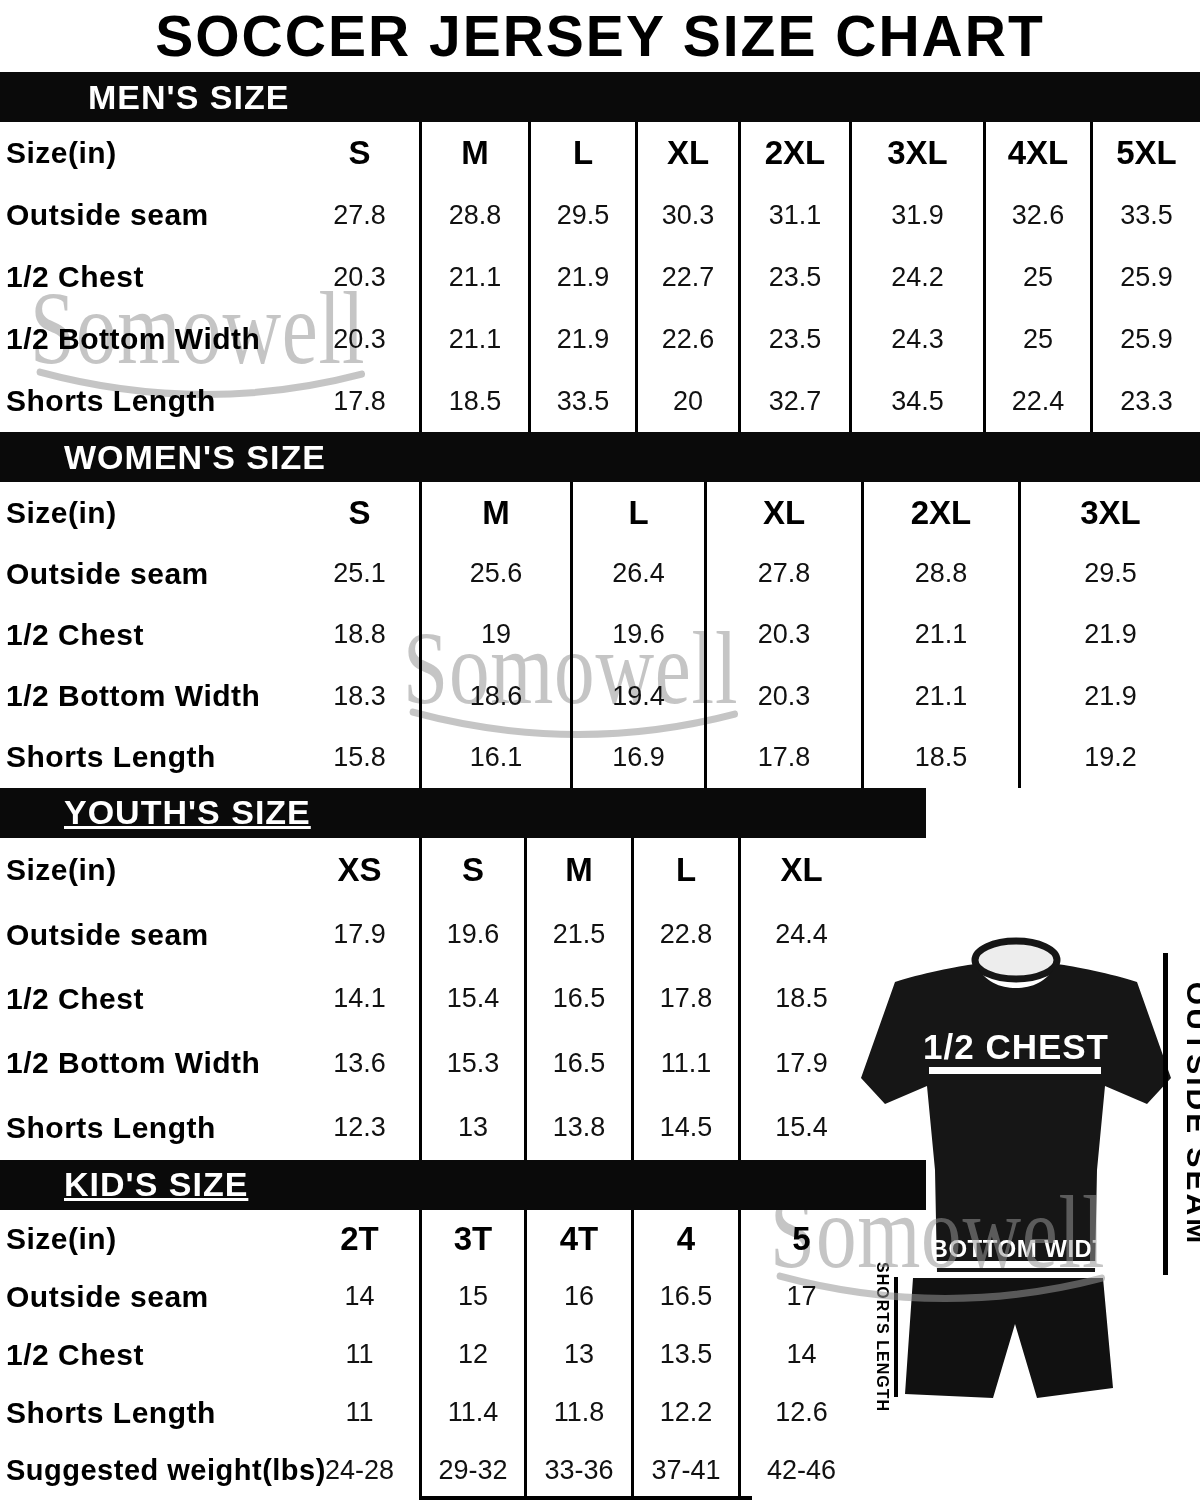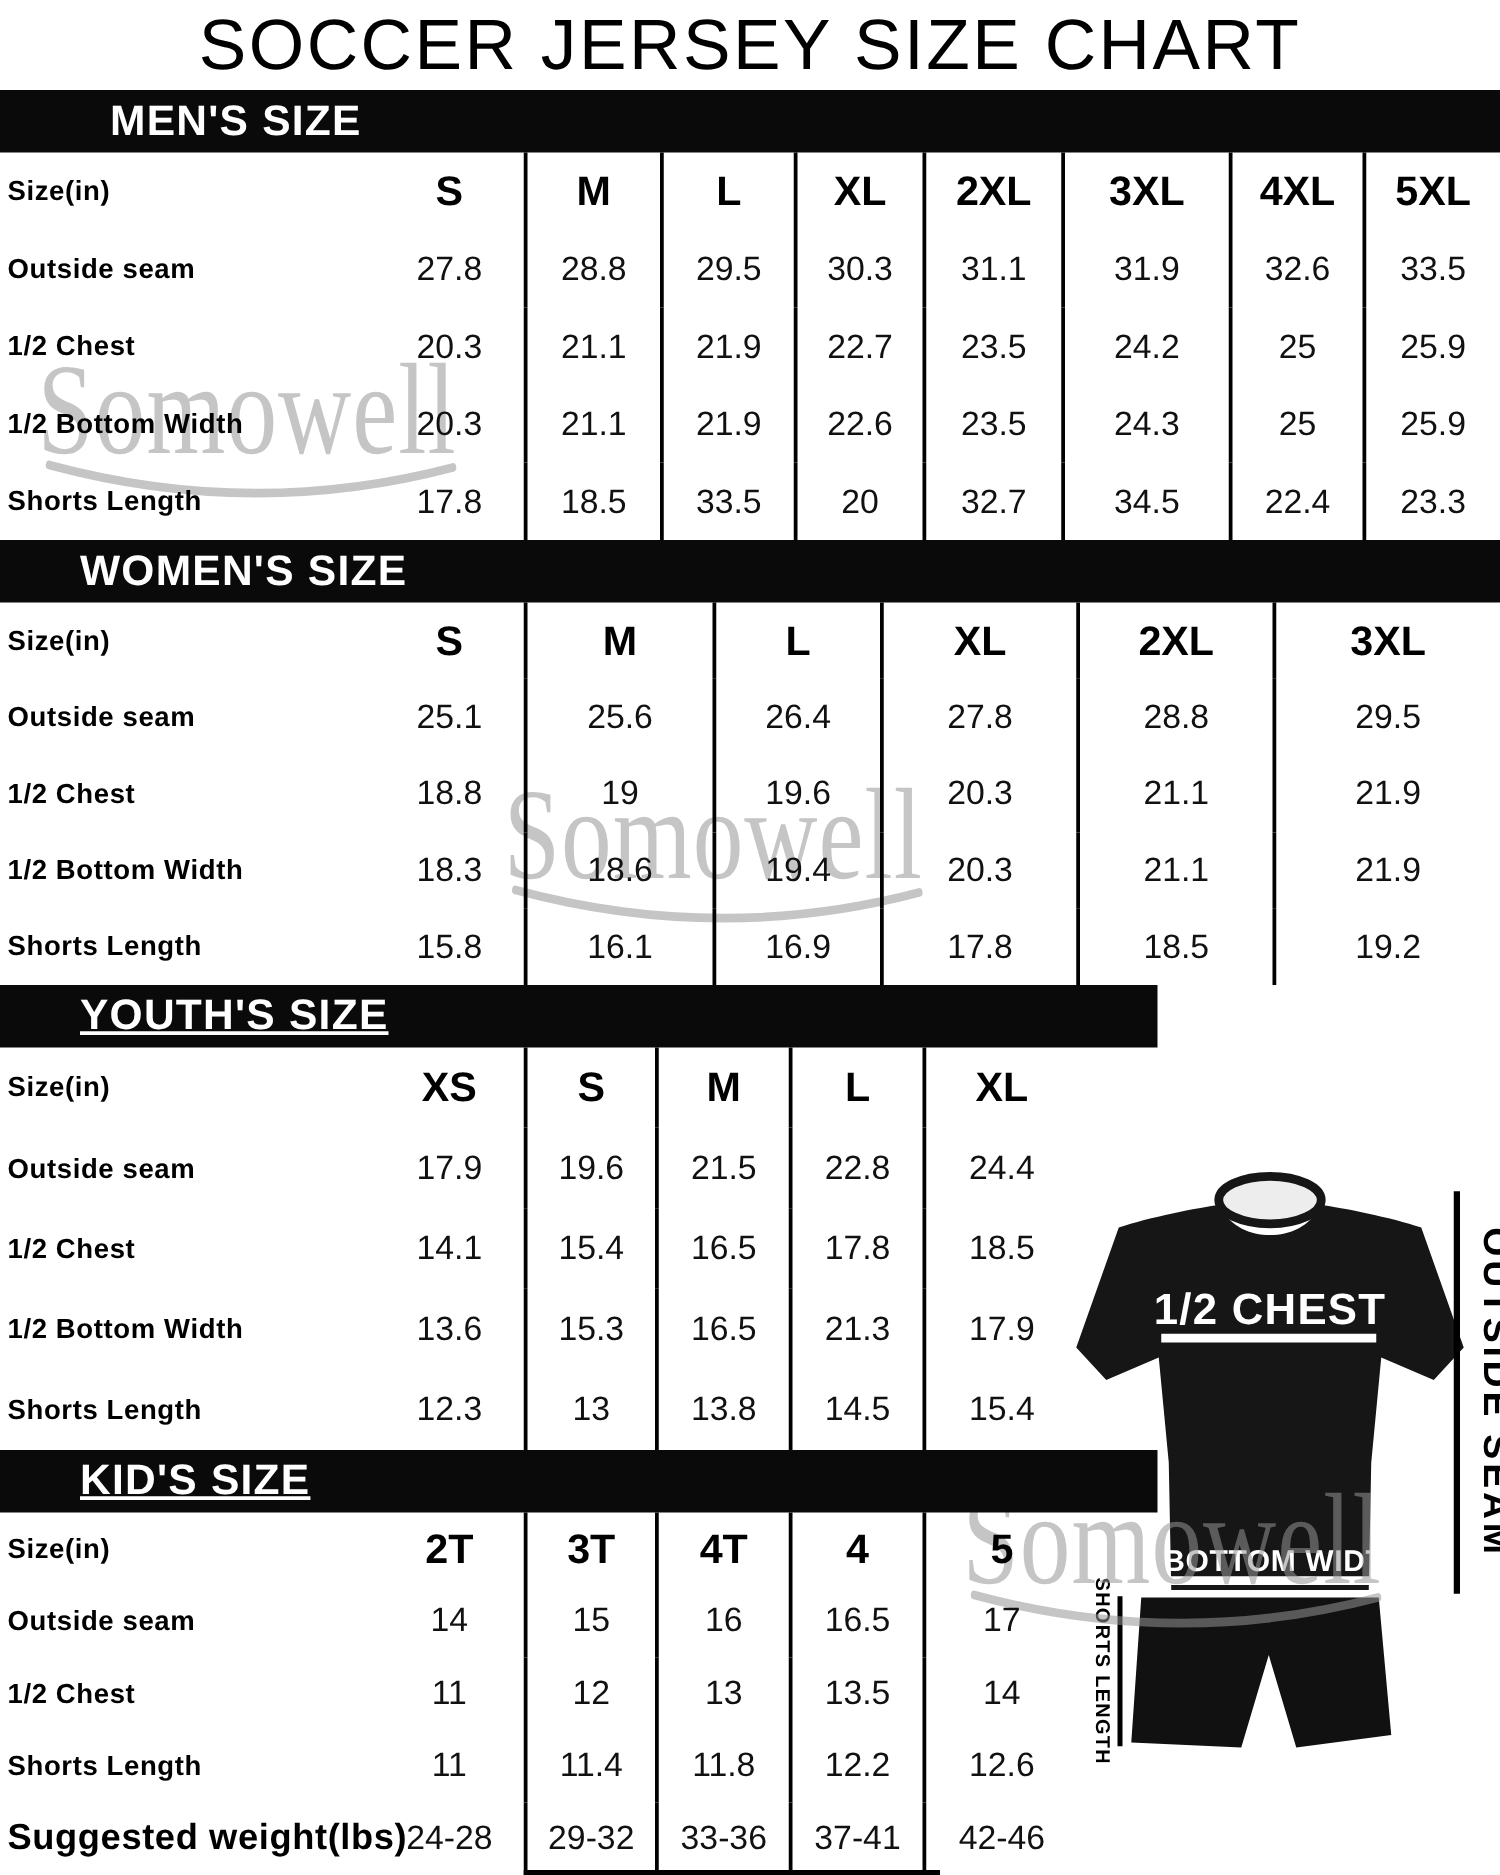--- a/index.html
+++ b/index.html
@@ -1,21 +1,21 @@
 <!DOCTYPE html>
 <html><head>
 <meta charset="utf-8">
 <style>
   html,body{margin:0;padding:0;background:#fff;}
   #frame{position:relative;width:1200px;height:1500px;background:#ffffff;overflow:hidden;
          font-family:"Liberation Sans",sans-serif;color:#000;}
 
   
   .title{height:72px;display:flex;align-items:center;justify-content:center;
-         font-size:57px;font-weight:400;letter-spacing:2px;white-space:nowrap;
+         font-size:57px;font-weight:700;letter-spacing:2px;white-space:nowrap;
          transform-origin:center;}
 
   
   section{position:relative;z-index:4;border-radius:15px;}
   .banner{height:50px;background:#0a0a0a;color:#fff;display:flex;align-items:center;
           font-size:34px;font-weight:800;letter-spacing:1px;}
   .banner.full{width:1200px;}
   .banner.part{width:862px;text-decoration:underline;}
   .pad-men{padding-left:88px;}
   .pad-std{padding-left:64px;}
@@ -27,21 +27,21 @@
   .g-women{grid-template-columns:300px 119px 151px 134px 157px 157px 182px;
            grid-auto-rows:61.2px;width:1200px;}
   .g-youth{grid-template-columns:300px 119px 105px 107px 107px 124px;
            grid-auto-rows:64.4px;width:862px;}
   .g-kid  {grid-template-columns:300px 119px 105px 107px 107px 124px;
            grid-auto-rows:58px;width:862px;}
   .g-kid::after{content:'';position:absolute;left:419px;bottom:0;width:333px;height:4px;background:#000;}
 
   .cell{display:flex;align-items:center;justify-content:center;overflow:visible;}
   .cell.bl{border-left:3px solid #000;}
-  .cell.label{justify-content:flex-start;padding-left:6px;font-size:22px;font-weight:700;
+  .cell.label{justify-content:flex-start;padding-left:6px;font-size:30px;font-weight:700;
               letter-spacing:0.5px;white-space:nowrap;}
   .cell.head{font-size:33px;font-weight:800;}
   .cell.val{font-size:27px;font-weight:400;color:#111;}
   .g-kid .cell[data-row="4"].label{font-size:29px;}
 
   
   .wm{position:absolute;font-family:"Liberation Serif","DejaVu Serif",serif;
       color:rgba(150,150,150,0.55);transform:scaleX(0.78);transform-origin:left top;
       white-space:nowrap;line-height:1;}
   .wm .wm-text{font-size:104px;letter-spacing:1px;display:block;}
@@ -170,21 +170,21 @@
         <div class="cell label" data-row="2">1/2 Chest</div>
         <div class="cell val" data-row="2">14.1</div>
         <div class="cell val bl" data-row="2">15.4</div>
         <div class="cell val bl" data-row="2">16.5</div>
         <div class="cell val bl" data-row="2">17.8</div>
         <div class="cell val bl" data-row="2">18.5</div>
         <div class="cell label" data-row="3">1/2 Bottom Width</div>
         <div class="cell val" data-row="3">13.6</div>
         <div class="cell val bl" data-row="3">15.3</div>
         <div class="cell val bl" data-row="3">16.5</div>
-        <div class="cell val bl" data-row="3">21.3</div>
+        <div class="cell val bl" data-row="3">11.1</div>
         <div class="cell val bl" data-row="3">17.9</div>
         <div class="cell label" data-row="4">Shorts Length</div>
         <div class="cell val" data-row="4">12.3</div>
         <div class="cell val bl" data-row="4">13</div>
         <div class="cell val bl" data-row="4">13.8</div>
         <div class="cell val bl" data-row="4">14.5</div>
         <div class="cell val bl" data-row="4">15.4</div>
       </div>
   </section>
 

